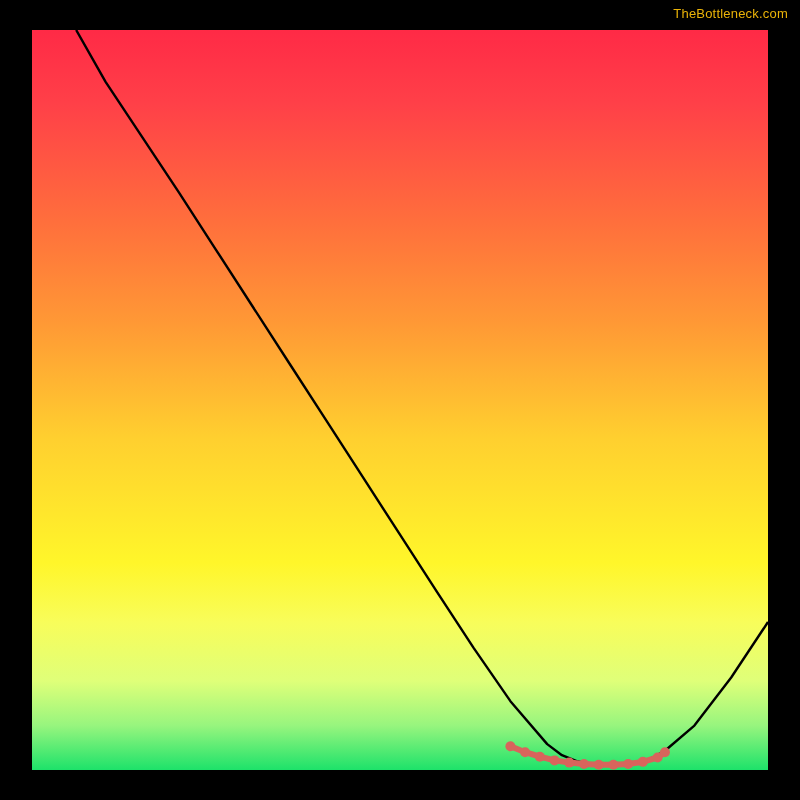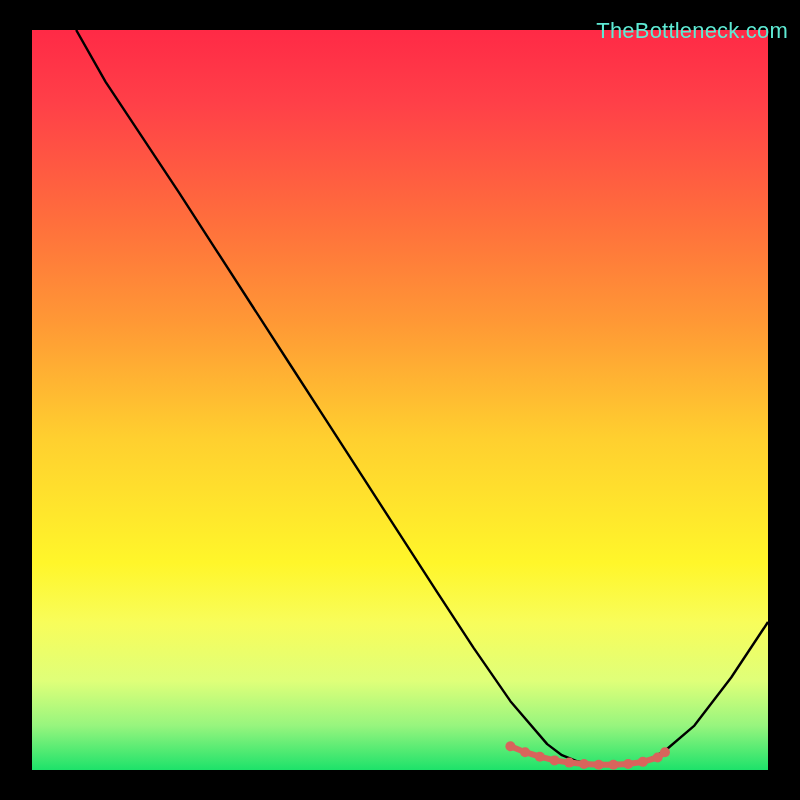--- a/index.html
+++ b/index.html
@@ -39,24 +39,24 @@
   }
   .overlay {
     position: absolute;
     left: 0;
     top: 0;
     width: 736px;
     height: 740px;
   }
   .watermark {
     position: absolute;
-    top: 18px;
+    top: 6px;
     right: 12px;
-    color: #5eead4;
-    font-size: 22px;
+    color: #eab308;
+    font-size: 13px;
     font-weight: 500;
     letter-spacing: 0.2px;
     user-select: none;
   }
 </style>
 </head>
 <body>
 
 <div class="frame">
   <div class="plot">

